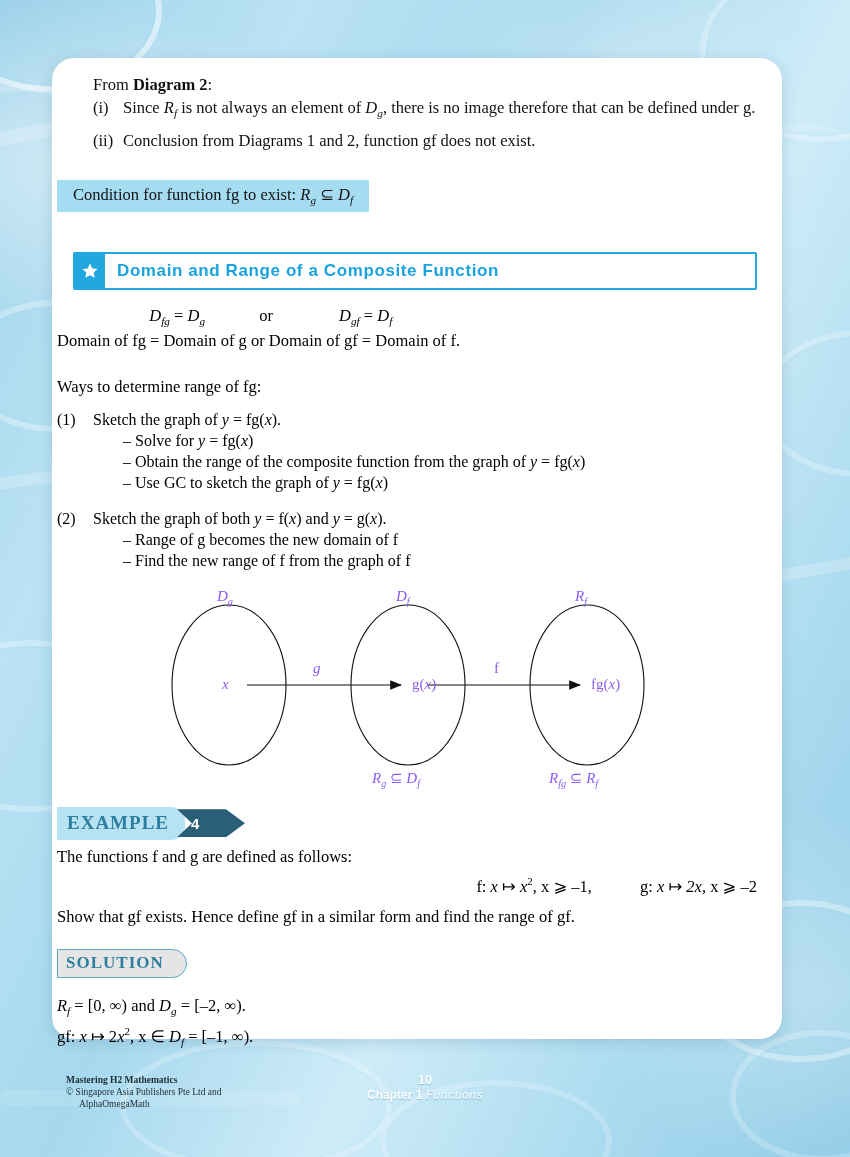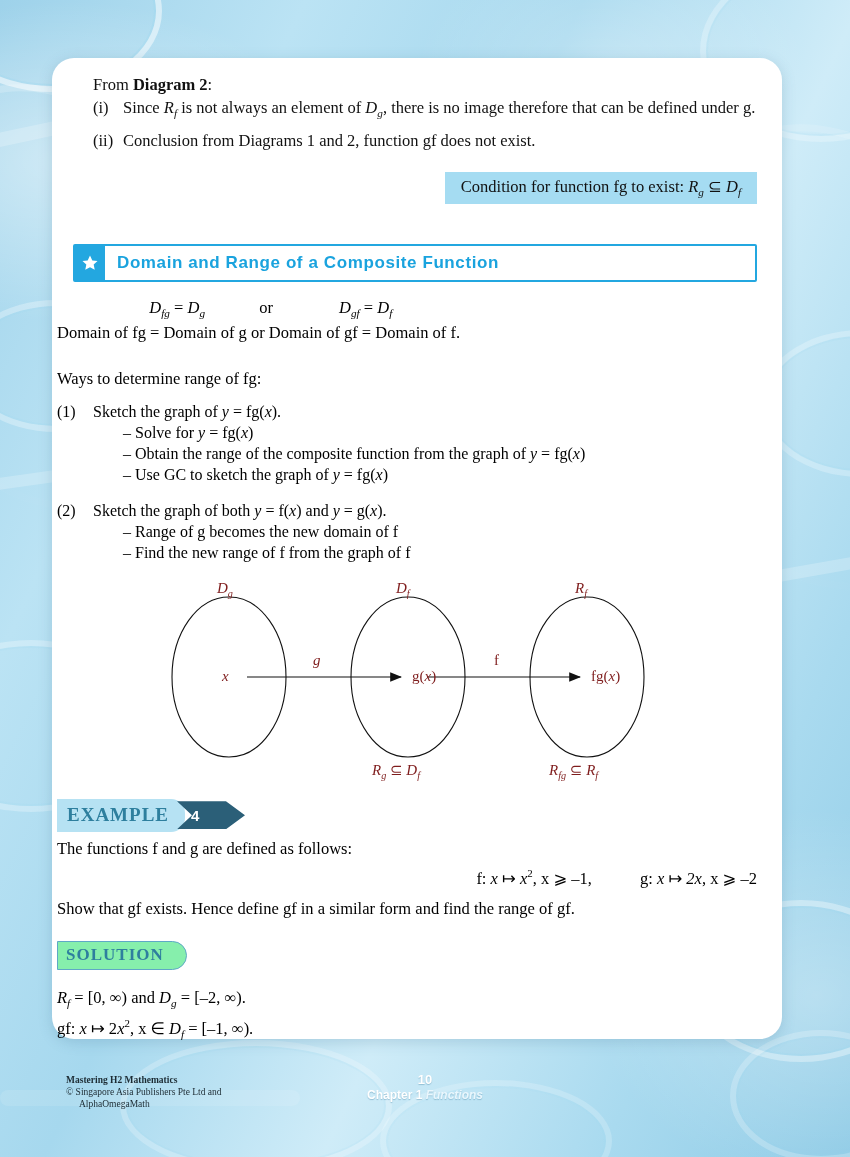--- a/index.html
+++ b/index.html
@@ -53,21 +53,21 @@
   sub{font-size:.68em;font-style:italic;}
   sup{font-size:.66em;}
 
   
   .from-line{margin:0 0 2px 0;padding-left:36px;}
   .rom-item{display:flex;padding-left:36px;margin-bottom:9px;}
   .rom-mark{width:30px;flex:none;}
   .rom-body{flex:1;text-align:justify;}
 
   
-  .cond-wrap{display:flex;justify-content:flex-end;margin:20px 0 0 0;}
+  .cond-wrap{display:flex;justify-content:flex-start;margin:28px 0 0 0;}
   .cond-box{
     background:#a5dcf2;color:#111;
     padding:5px 16px 6px 16px;font-size:16.5px;white-space:nowrap;
   }
 
   
   .sec-head{
     margin:40px 0 0 16px;height:34px;border:2px solid #23a7e0;
     display:flex;align-items:stretch;background:#fff;border-radius:2px;
   }
@@ -93,21 +93,21 @@
 
   
   .num-item{display:flex;margin-top:14px;}
   .num-mark{width:36px;flex:none;}
   .num-body{flex:1;}
   .dash{padding-left:30px;margin-top:3px;}
 
   
   #diagram{position:relative;height:205px;margin-top:18px;}
   #diagram svg{position:absolute;left:0;top:0;}
-  .dlabel{position:absolute;font-size:15px;color:#7f1d1d;white-space:nowrap;}
+  .dlabel{position:absolute;font-size:15px;color:#8b5cf6;white-space:nowrap;}
 
   
   .ex-wrap{display:flex;align-items:center;margin:16px 0 0 0;height:28px;}
   .ex-box{
     background:#b6e2f3;color:#2e7f9e;
     font-family:"Liberation Serif",serif;font-weight:bold;font-size:19px;
     letter-spacing:1px;padding:2px 16px 3px 10px;height:100%;
     display:flex;align-items:center;border-radius:0 14px 14px 0;
   }
   .ex-num{
@@ -122,21 +122,21 @@
   .ex-funcs{margin-top:8px;text-align:right;font-size:16.5px;}
   .ex-funcs .gap{display:inline-block;width:48px;}
 
   
   .sol-wrap{margin:22px 0 0 0;}
   .sol-box{
     display:inline-flex;align-items:center;
     border:1.6px solid #5fa8c6;border-radius:0 16px 16px 0;
     color:#2e7f9e;font-family:"Liberation Serif",serif;font-weight:bold;
     font-size:17px;letter-spacing:1px;padding:3px 22px 4px 8px;
-    background:#86efac;
+    background:#e5e5e5;
   }
   .sol-line{margin-top:8px;font-size:16.5px;}
   .sol-line.first{margin-top:18px;}
 
   
   #footer{position:absolute;left:0;right:0;top:1066px;height:62px;}
   .foot-left{
     position:absolute;left:66px;top:8px;
     font-family:"Liberation Serif",serif;color:#1c2b33;line-height:1.28;
   }

